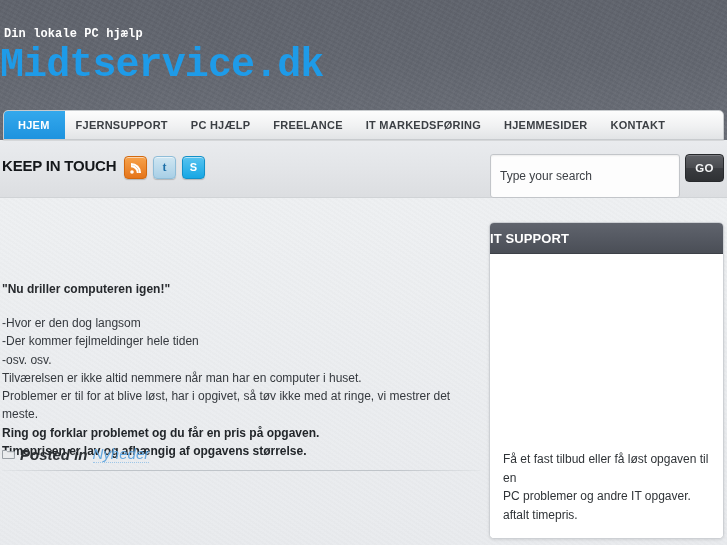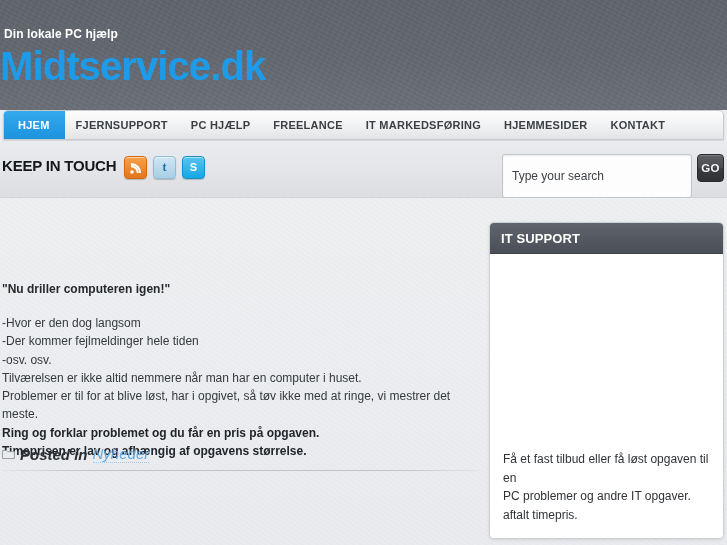--- a/index.html
+++ b/index.html
@@ -14,23 +14,24 @@
     font-family: "Liberation Sans", sans-serif;
     background: #eceef0;
     position: relative;
   }
 
   
   .header {
     position: absolute;
     left: 0; top: 0;
     width: 727px;
-    height: 110px;
+    height: 140px;
     background: linear-gradient(180deg, #5f636c 0%, #62666f 45%, #6a6e77 100%);
     overflow: hidden;
+    font-family: Liberation Mono, monospace;
   }
   .header::after {
     content: "";
     position: absolute;
     inset: 0;
     background-image:
       repeating-linear-gradient(27deg, rgba(255,255,255,0.018) 0 2px, rgba(0,0,0,0.015) 2px 4px),
       repeating-linear-gradient(-63deg, rgba(255,255,255,0.012) 0 3px, rgba(0,0,0,0.01) 3px 6px);
     pointer-events: none;
   }
@@ -144,21 +145,21 @@
     border-radius: 3px;
     padding: 0 9px;
     font-family: "Liberation Sans", sans-serif;
     font-size: 12px;
     color: #3d4146;
     box-shadow: inset 0 1px 2px rgba(0,0,0,0.07);
     outline: none;
   }
   .search-input::placeholder { color: #3d4146; }
   .go-btn {
-    width: 27px; height: 28px;
+    width: 39px; height: 28px;
     background: linear-gradient(180deg, #5e6065 0%, #4a4c50 48%, #3a3c40 52%, #2f3134 100%);
     border: 1px solid #27292c;
     border-radius: 4px;
     color: #f4f5f6;
     font-family: "Liberation Sans", sans-serif;
     font-size: 11.5px;
     font-weight: bold;
     letter-spacing: 0.3px;
     cursor: pointer;
     box-shadow: inset 0 1px 0 rgba(255,255,255,0.18);
@@ -248,21 +249,21 @@
     border-radius: 5px;
     box-shadow: 0 1px 3px rgba(0,0,0,0.10);
     overflow: hidden;
   }
   .widget-head {
     height: 31px;
     background: linear-gradient(180deg, #60646d 0%, #555962 50%, #4a4e56 100%);
     border-bottom: 1px solid #3c4047;
     display: flex;
     align-items: center;
-    padding: 0 11px;
+    padding: 0 0;
   }
   .widget-head-title {
     font-size: 13px;
     font-weight: bold;
     color: #ffffff;
     letter-spacing: 0.1px;
   }
   .widget-body {
     background: #ffffff;
     padding: 0 13px 14px 13px;

